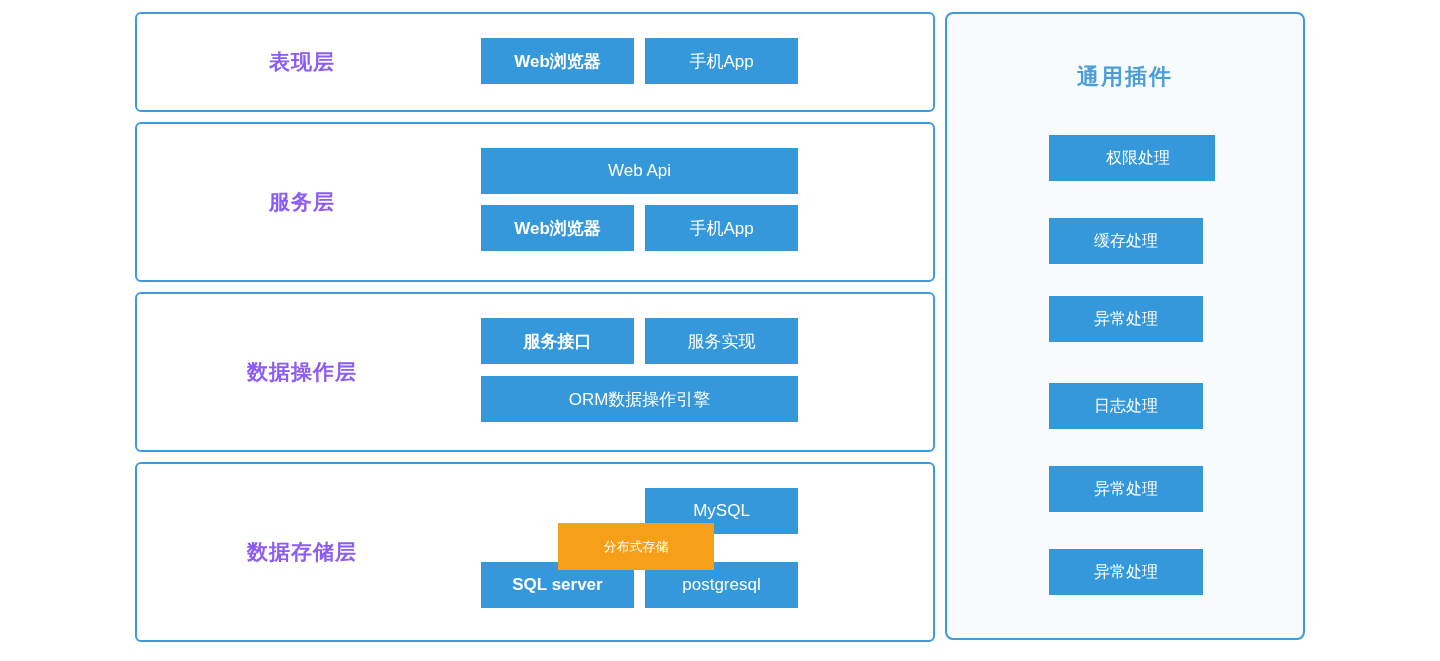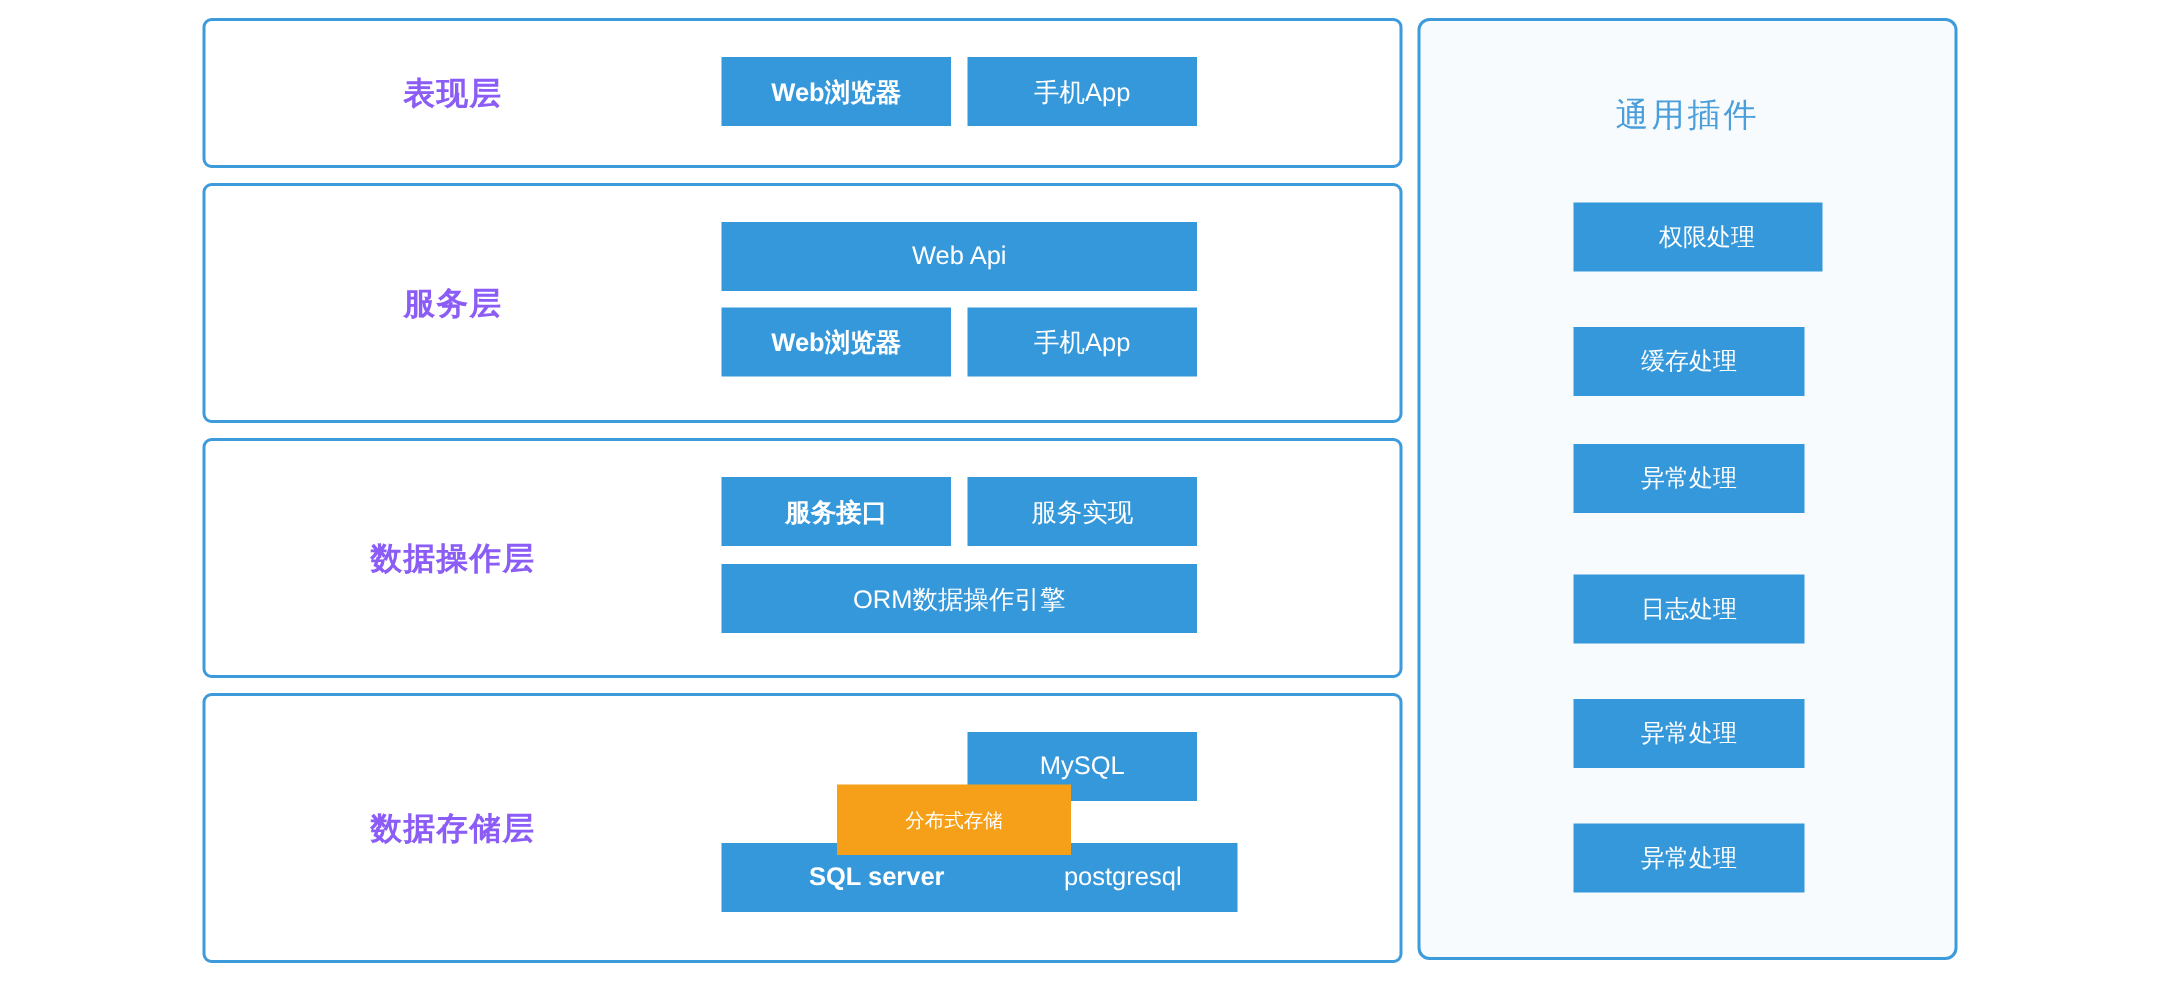--- a/index.html
+++ b/index.html
@@ -24,34 +24,34 @@
     position:absolute; background:#3498db; color:#ffffff;
     display:flex; align-items:center; justify-content:center;
     font-size:17px; height:46px;
   }
   .col-a { left:344px; width:153px;font-weight:bold; }
   .col-b { left:508px; width:153px; }
   .wide  { left:344px; width:317px; }
   .row-1 { top:24px; }
   .l2-row2 { top:81px; }
   .l3-row2 { top:82px; }
-  .l4-row2 { top:98px;padding-left:27px; }
+  .l4-row2 { top:98px; }
   .orange-box {
     position:absolute; left:421px; top:59px; width:156px; height:47px;
     background:#f6a019; color:#ffffff; z-index:2;
     display:flex; align-items:center; justify-content:center; font-size:13px;
   }
   .plugins {
     position:absolute; left:945px; top:12px; width:360px; height:628px;
     background:#f7fbfe; border:2px solid #3d9bdc; border-radius:8px;
     box-sizing:border-box;
   }
   .plugins-title {
     position:absolute; top:48px; left:0; width:100%; text-align:center;
-    color:#4a9eda; font-weight:normal; font-size:22px; letter-spacing:2px;
+    color:#4a9eda; font-weight:bold; font-size:22px; letter-spacing:2px;
   }
   .plugin-box {
     position:absolute; left:102px; width:154px; height:46px;
     background:#3498db; color:#ffffff; font-size:16px;
     display:flex; align-items:center; justify-content:center;
   }
   .p-0 { top:121px;padding-left:12px; } .p-1 { top:204px; } .p-2 { top:282px; }
   .p-3 { top:369px; } .p-4 { top:452px; } .p-5 { top:535px; }
 </style>
 </head>

